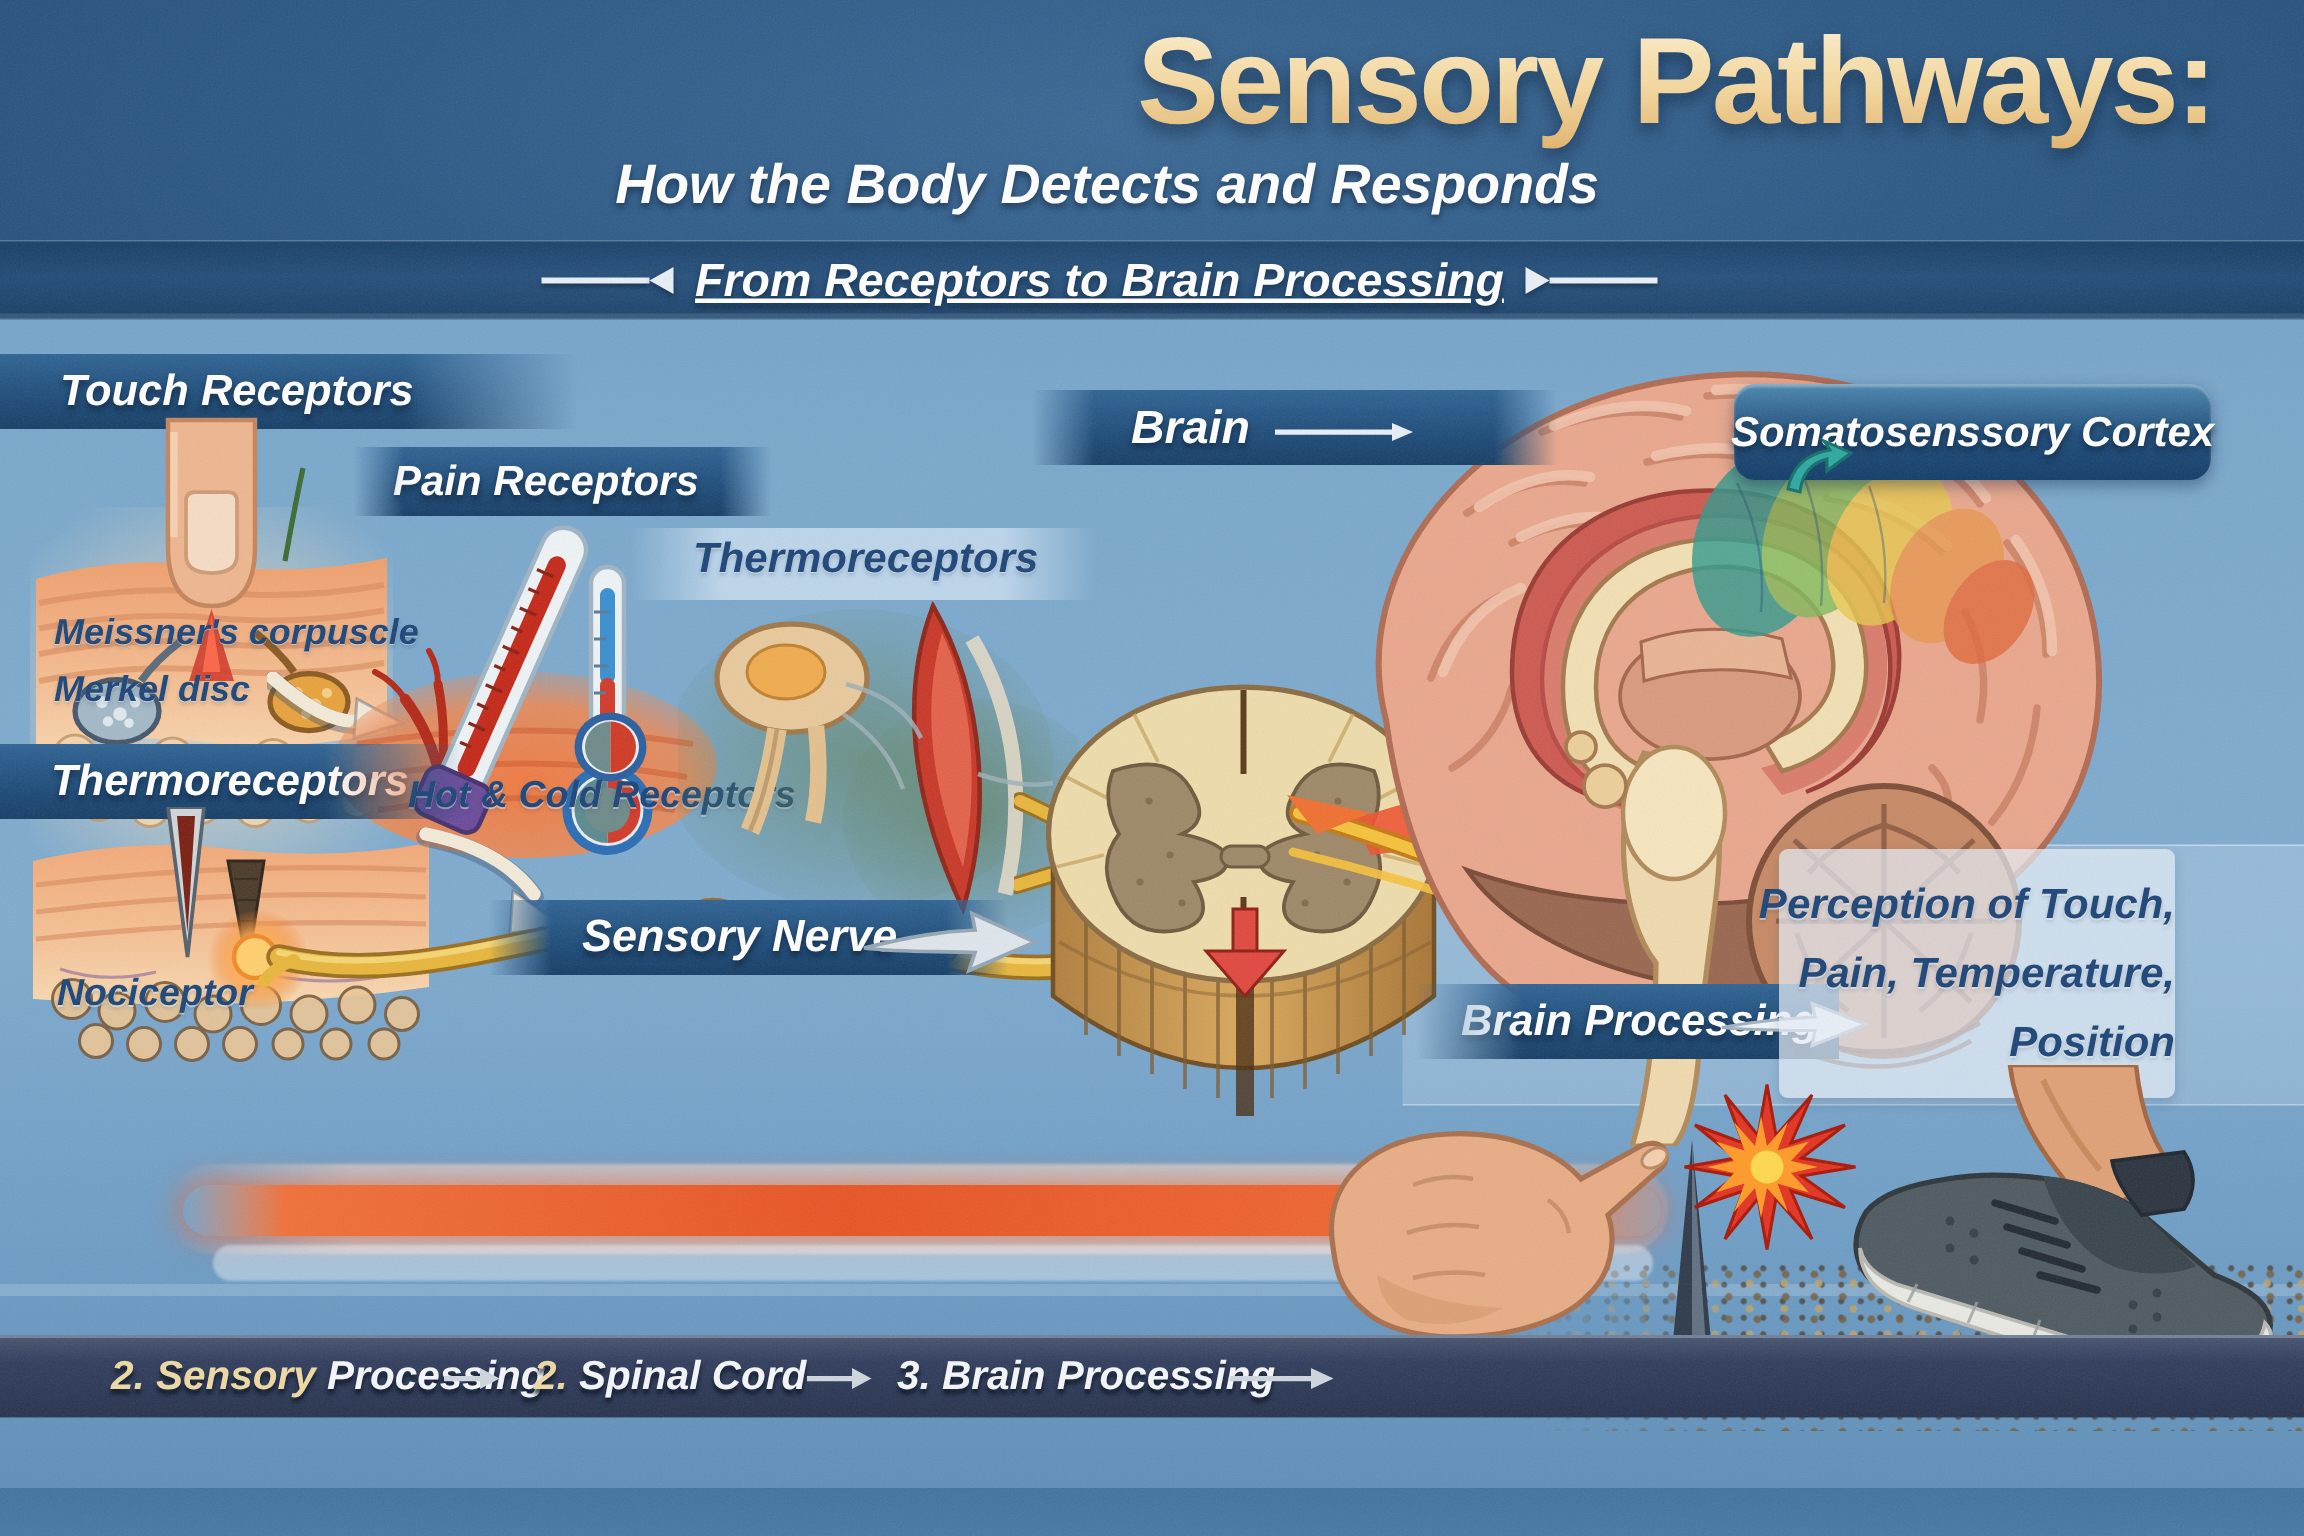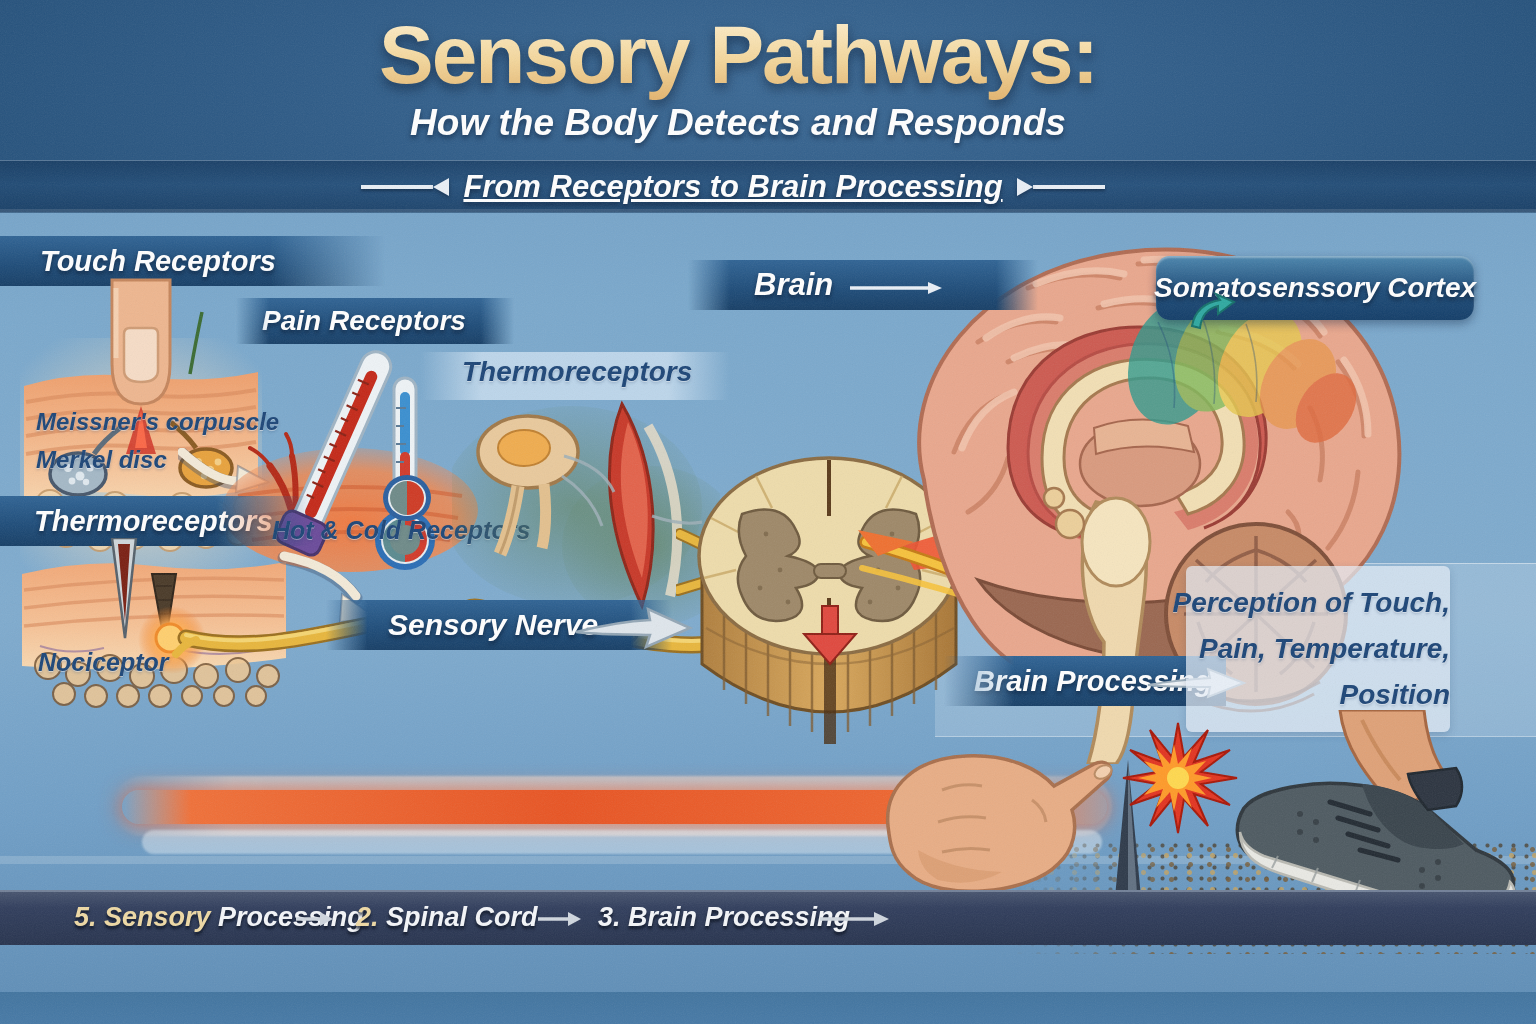--- a/index.html
+++ b/index.html
@@ -5,21 +5,21 @@
   html,body{margin:0;padding:0;background:#222;}
   #stage{position:relative;width:1536px;height:1024px;overflow:hidden;
          font-family:"Liberation Sans",sans-serif;
          background:linear-gradient(180deg,#6f9dc4 0%,#7aa8cc 30%,#7fabce 60%,#6f9ec6 80%,#5d8cb5 100%);}
   .abs{position:absolute;}
   
   #header{left:0;top:0;width:1536px;height:212px;
     background:radial-gradient(ellipse 900px 260px at 50% 40%, #3a6894 0%, #2d5a86 55%, #24507a 100%);}
   #header:after{content:"";position:absolute;left:0;bottom:0;width:100%;height:3px;
     background:rgba(255,255,255,.25);}
-  #title{left:0;top:8px;width:1536px;text-align:center;padding-right:60px;box-sizing:border-box;
+  #title{left:0;top:8px;width:1536px;text-align:right;padding-right:60px;box-sizing:border-box;
     font-size:82px;font-weight:800;letter-spacing:-2px;
     background:linear-gradient(180deg,#fdeecb 10%,#f4d79c 55%,#e4b härt06e 100%);
     background:linear-gradient(180deg,#fdeecb 10%,#f4d79c 55%,#e2b26c 100%);
     -webkit-background-clip:text;background-clip:text;color:transparent;
     filter:drop-shadow(0 5px 6px rgba(8,28,55,.6));}
   #subtitle{left:0;top:102px;width:1536px;text-align:center;padding-right:60px;box-sizing:border-box;
     font-size:37px;font-style:italic;font-weight:bold;color:#fff;
     text-shadow:0 3px 5px rgba(8,28,55,.65);}
   #tagline-band{left:0;top:160px;width:1536px;height:52px;
     background:linear-gradient(180deg,rgba(12,45,82,.55),rgba(22,62,104,.35) 45%,rgba(12,45,82,.5));
@@ -611,21 +611,21 @@
     <g stroke="#9aA0a0" stroke-width="2" opacity=".8">
       <line x1="60" y1="158" x2="66" y2="146"></line>
         <line x1="100" y1="172" x2="106" y2="158"></line>
         <line x1="142" y1="186" x2="148" y2="170"></line>
       <line x1="184" y1="199" x2="190" y2="183"></line>
         <line x1="226" y1="211" x2="232" y2="195"></line>
     </g>
   </svg>
 
   <div class="abs" id="steps-bar">
-    <span class="step" style="left:74px;"><span class="g">5. Sensory </span><span class="w">Processing</span></span>
+    <span class="step" style="left:74px;"><span class="g">2. Sensory </span><span class="w">Processing</span></span>
     <svg class="abs" style="left:296px;top:18px;" width="38" height="18" viewBox="0 0 38 18">
         <line x1="0" y1="9" x2="26" y2="9" stroke="#cfd6de" stroke-width="3.5"></line>
         <polygon points="24,2 37,9 24,16" fill="#cfd6de"></polygon>
       </svg>
     <span class="step" style="left:356px;"><span class="g">2. </span><span class="w">Spinal Cord</span></span>
     <svg class="abs" style="left:538px;top:18px;" width="44" height="18" viewBox="0 0 44 18">
         <line x1="0" y1="9" x2="32" y2="9" stroke="#cfd6de" stroke-width="3.5"></line>
         <polygon points="30,2 43,9 30,16" fill="#cfd6de"></polygon>
       </svg>
     <span class="step" style="left:598px;"><span class="w">3. Brain Processing</span></span>

